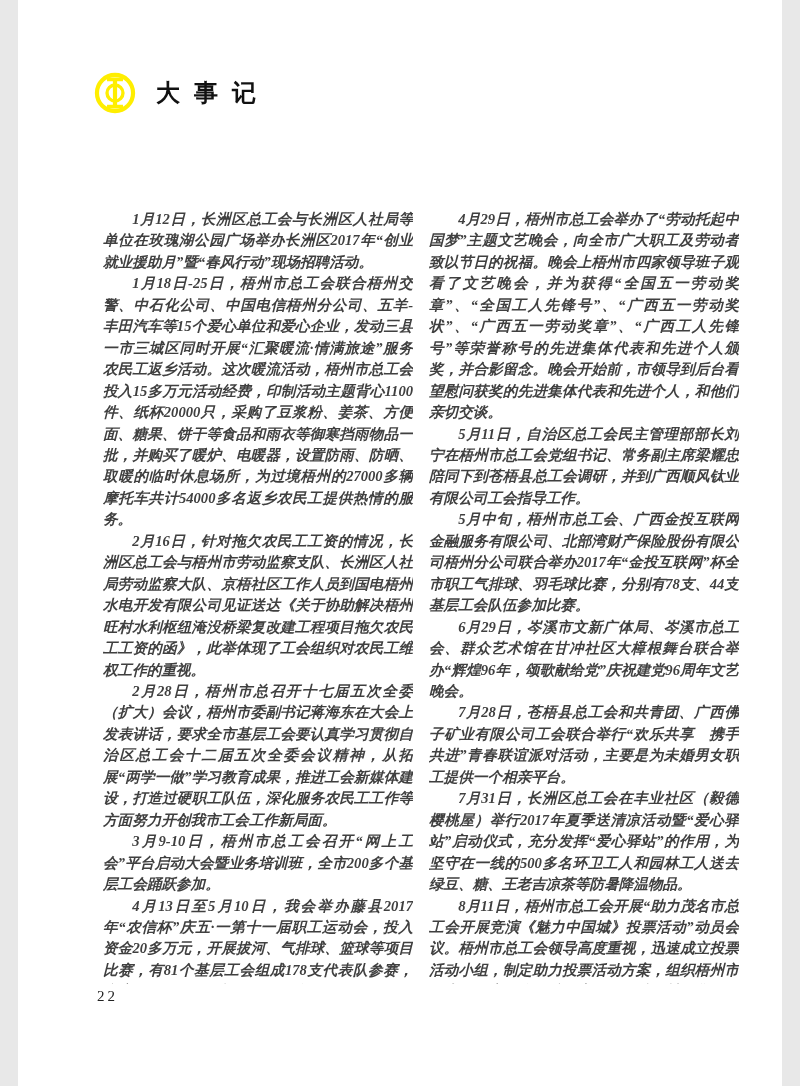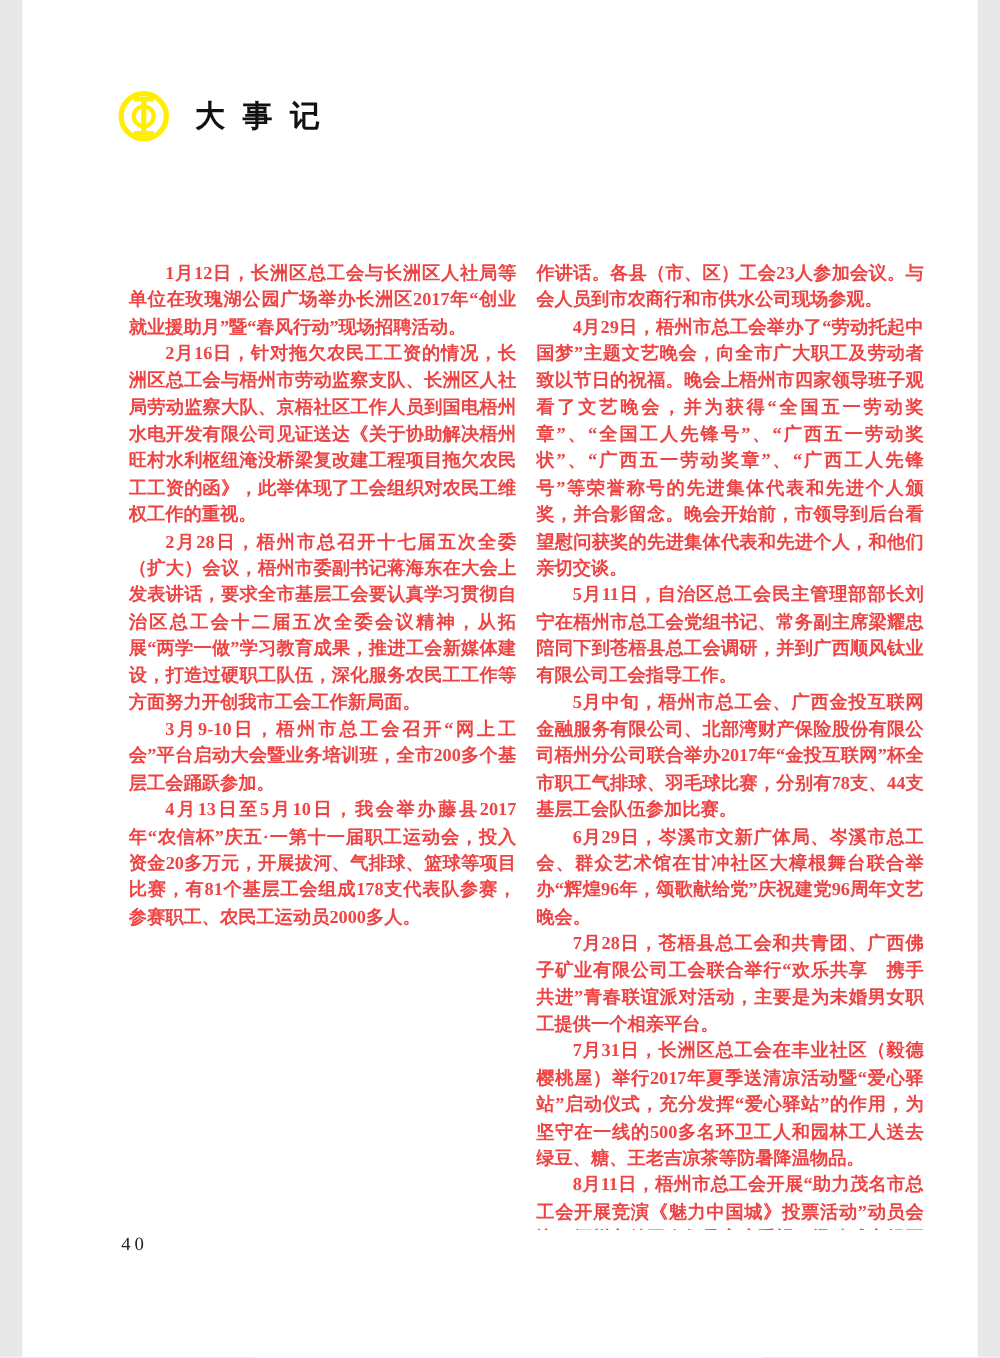--- a/index.html
+++ b/index.html
@@ -63,22 +63,23 @@
     height: 775px;
     overflow: hidden;
   }
   .para {
     margin: 0;
     font-size: 14.6px;
     line-height: 21.45px;
     text-align: justify;
     text-indent: 2em;
     font-weight: 600;
-    color: #ef4444;
+    color: #404040;
     word-break: break-all;
+    font-style: italic;
   }
   .para.no-indent {
     text-indent: 0;
   }
   .page-number {
     position: absolute;
     left: 79px;
     top: 988px;
     font-size: 15px;
     letter-spacing: 3px;
@@ -99,32 +100,32 @@
       <rect class="logo-fill" x="31" y="13" width="38" height="9" fill="#ffee00"></rect>
       <rect class="logo-fill" x="31" y="78" width="38" height="9" fill="#ffee00"></rect>
     </svg>
     <span class="logo-label">大事记</span>
   </div>
 
 
   <div class="content">
     <div class="column">
         <p class="para">1月12日，长洲区总工会与长洲区人社局等单位在玫瑰湖公园广场举办长洲区2017年“创业就业援助月”暨“春风行动”现场招聘活动。</p>
+        <p class="para">1月18日-25日，梧州市总工会联合梧州交警、中石化公司、中国电信梧州分公司、五羊-丰田汽车等15个爱心单位和爱心企业，发动三县一市三城区同时开展“汇聚暖流·情满旅途”服务农民工返乡活动。这次暖流活动，梧州市总工会投入15多万元活动经费，印制活动主题背心1100件、纸杯20000只，采购了豆浆粉、姜茶、方便面、糖果、饼干等食品和雨衣等御寒挡雨物品一批，并购买了暖炉、电暖器，设置防雨、防晒、取暖的临时休息场所，为过境梧州的27000多辆摩托车共计54000多名返乡农民工提供热情的服务。</p>
         <p class="para">2月16日，针对拖欠农民工工资的情况，长洲区总工会与梧州市劳动监察支队、长洲区人社局劳动监察大队、京梧社区工作人员到国电梧州水电开发有限公司见证送达《关于协助解决梧州旺村水利枢纽淹没桥梁复改建工程项目拖欠农民工工资的函》，此举体现了工会组织对农民工维权工作的重视。</p>
         <p class="para">2月28日，梧州市总召开十七届五次全委（扩大）会议，梧州市委副书记蒋海东在大会上发表讲话，要求全市基层工会要认真学习贯彻自治区总工会十二届五次全委会议精神，从拓展“两学一做”学习教育成果，推进工会新媒体建设，打造过硬职工队伍，深化服务农民工工作等方面努力开创我市工会工作新局面。</p>
         <p class="para">3月9-10日，梧州市总工会召开“网上工会”平台启动大会暨业务培训班，全市200多个基层工会踊跃参加。</p>
         <p class="para">4月13日至5月10日，我会举办藤县2017年“农信杯”庆五·一第十一届职工运动会，投入资金20多万元，开展拔河、气排球、篮球等项目比赛，有81个基层工会组成178支代表队参赛，参赛职工、农民工运动员2000多人。</p>
       </div>
     <div class="column">
-        <p class="para no-indent">作讲话。各县（市、区）工会23人参加会议。与会人员到市农商行和市供水公司现场参观。</p>
         <p class="para">4月29日，梧州市总工会举办了“劳动托起中国梦”主题文艺晚会，向全市广大职工及劳动者致以节日的祝福。晚会上梧州市四家领导班子观看了文艺晚会，并为获得“全国五一劳动奖章”、“全国工人先锋号”、“广西五一劳动奖状”、“广西五一劳动奖章”、“广西工人先锋号”等荣誉称号的先进集体代表和先进个人颁奖，并合影留念。晚会开始前，市领导到后台看望慰问获奖的先进集体代表和先进个人，和他们亲切交谈。</p>
         <p class="para">5月11日，自治区总工会民主管理部部长刘宁在梧州市总工会党组书记、常务副主席梁耀忠陪同下到苍梧县总工会调研，并到广西顺风钛业有限公司工会指导工作。</p>
         <p class="para">5月中旬，梧州市总工会、广西金投互联网金融服务有限公司、北部湾财产保险股份有限公司梧州分公司联合举办2017年“金投互联网”杯全市职工气排球、羽毛球比赛，分别有78支、44支基层工会队伍参加比赛。</p>
         <p class="para">6月29日，岑溪市文新广体局、岑溪市总工会、群众艺术馆在甘冲社区大樟根舞台联合举办“辉煌96年，颂歌献给党”庆祝建党96周年文艺晚会。</p>
         <p class="para">7月28日，苍梧县总工会和共青团、广西佛子矿业有限公司工会联合举行“欢乐共享　携手共进”青春联谊派对活动，主要是为未婚男女职工提供一个相亲平台。</p>
         <p class="para">7月31日，长洲区总工会在丰业社区（毅德樱桃屋）举行2017年夏季送清凉活动暨“爱心驿站”启动仪式，充分发挥“爱心驿站”的作用，为坚守在一线的500多名环卫工人和园林工人送去绿豆、糖、王老吉凉茶等防暑降温物品。</p>
         <p class="para">8月11日，梧州市总工会开展“助力茂名市总工会开展竞演《魅力中国城》投票活动”动员会议。梧州市总工会领导高度重视，迅速成立投票活动小组，制定助力投票活动方案，组织梧州市供电局、市红会医院、市工人医院、神冠集团、中恒集团、平洲电子公司、桂江造船公司、中船华机等基层工会动员职工群众投票力撑茂名，这次活动发挥兄弟城市间友好互助，共同发展的合作精神。</p>
       </div>
   </div>
 
-  <div class="page-number">40</div>
+  <div class="page-number">22</div>
 
 </div>
 
 </body></html>

